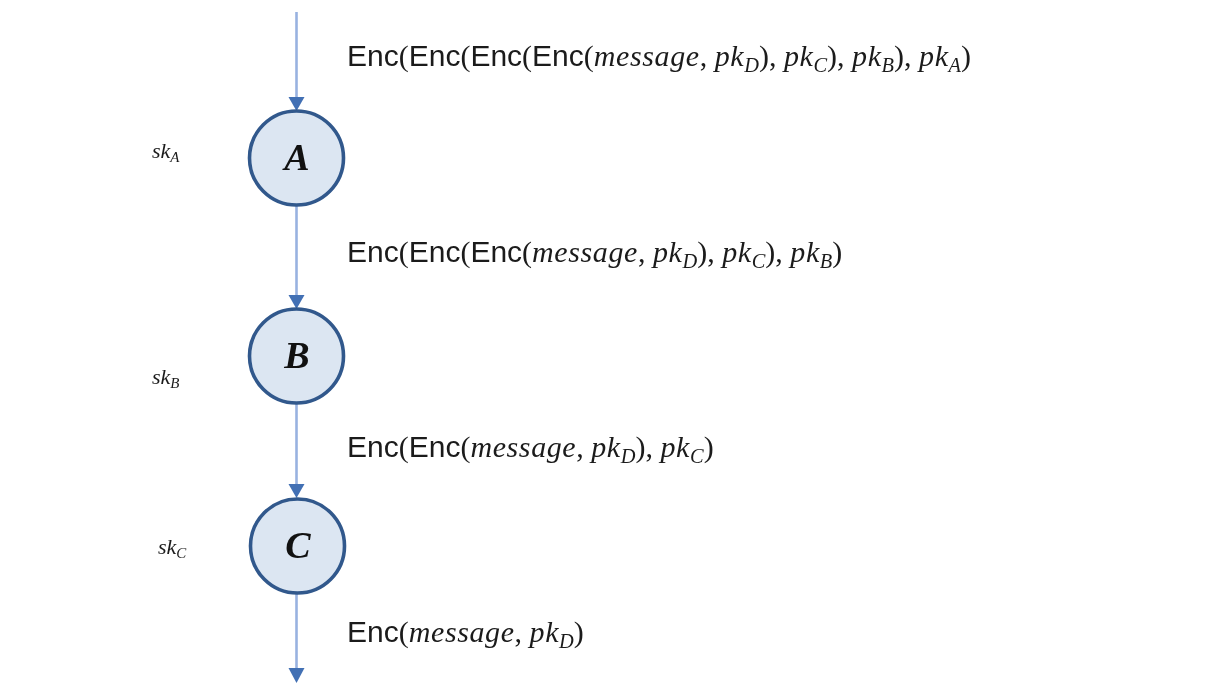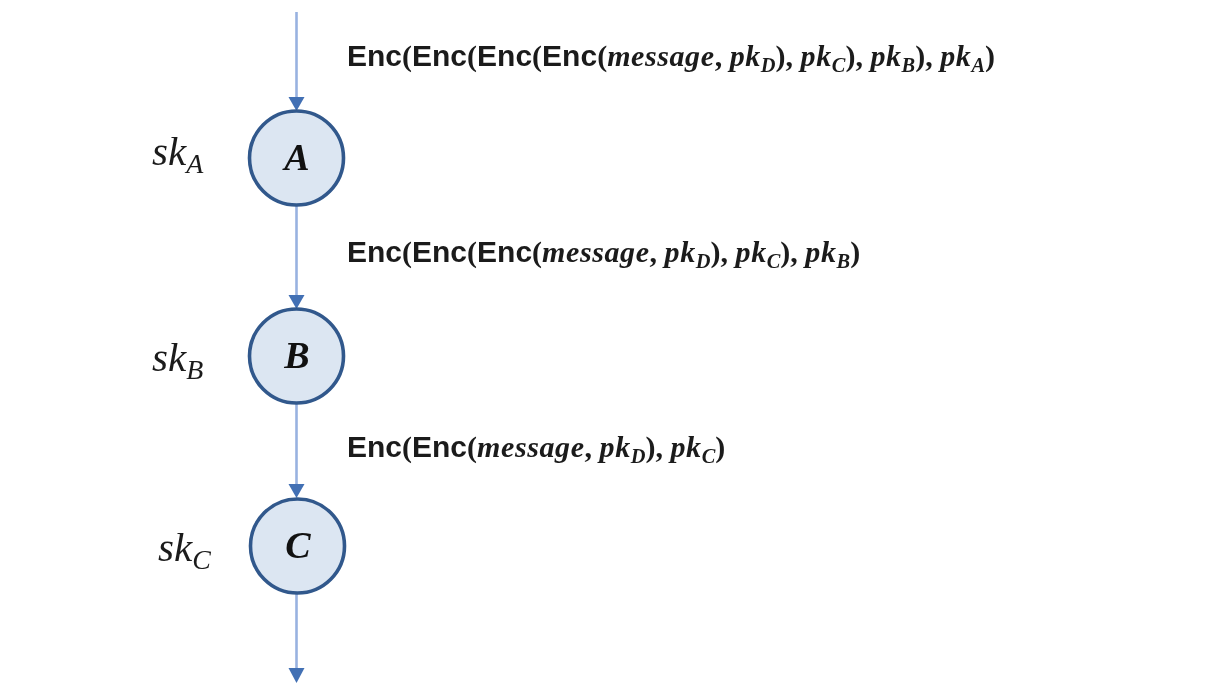--- a/index.html
+++ b/index.html
@@ -13,28 +13,28 @@
   *{margin:0;padding:0;box-sizing:border-box;}
   html,body{width:1208px;height:697px;overflow:hidden;background:var(--bg);}
   .stage{position:relative;width:1208px;height:697px;background:var(--bg);
          font-family:"Liberation Serif",serif;color:var(--text);}
   .canvas{position:absolute;left:0;top:0;}
   .arrow-line{stroke:var(--arrow-line);stroke-width:2.6;fill:none;}
   .arrow-head{fill:var(--arrow-head);stroke:none;}
   .node-circle{fill:var(--node-fill);stroke:var(--node-stroke);stroke-width:3.6;}
 
   .formula{position:absolute;white-space:nowrap;font-size:30px;line-height:42px;}
-  .formula span{white-space:pre;font-weight:bold;}
+  .formula span{white-space:pre;}
   .seg-fn{font-family:"Liberation Sans",sans-serif;font-weight:400;}
   .seg-pl{font-family:"Liberation Serif",serif;font-style:normal;}
   .seg-it{font-family:"Liberation Serif",serif;font-style:italic;letter-spacing:0.02em;}
   .seg-sub{font-family:"Liberation Serif",serif;font-style:italic;
            font-size:0.68em;vertical-align:-0.28em;}
 
-  .sk-label{position:absolute;font-size:41px;line-height:40px;font-style:italic;
+  .sk-label{position:absolute;font-size:22px;line-height:40px;font-style:italic;
             font-family:"Liberation Serif",serif;white-space:nowrap;}
   .sk-label .sk-sub{font-size:0.68em;font-style:italic;vertical-align:-0.28em;}
 
   .node-letter{position:absolute;transform:translate(-50%,-52%);
                font-family:"Liberation Serif",serif;font-weight:bold;font-style:italic;
                font-size:38px;color:#111;}
 </style>
 </head>
 <body>
 
@@ -57,20 +57,21 @@
     <circle class="node-circle" cx="296.5" cy="158" r="47"></circle>
     <circle class="node-circle" cx="296.5" cy="356" r="47"></circle>
     <circle class="node-circle" cx="297.5" cy="546" r="47"></circle>
   </svg>
 
   <div class="node-letter" style="left:297px;top:158px;">A</div>
   <div class="node-letter" style="left:297px;top:356px;">B</div>
   <div class="node-letter" style="left:298px;top:546px;">C</div>
 
   <div class="sk-label" style="left:152px;top:131px;"><span>sk</span><span class="sk-sub">A</span></div>
-  <div class="sk-label" style="left:152px;top:337px;"><span>sk</span><span class="sk-sub">B</span></div>
+  <div class="sk-label" style="left:152px;top:357px;"><span>sk</span><span class="sk-sub">B</span></div>
   <div class="sk-label" style="left:158px;top:527px;"><span>sk</span><span class="sk-sub">C</span></div>
 
   <div class="formula" style="left:347px;top:35px;"><span class="seg-fn">Enc</span><span class="seg-pl">(</span><span class="seg-fn">Enc</span><span class="seg-pl">(</span><span class="seg-fn">Enc</span><span class="seg-pl">(</span><span class="seg-fn">Enc</span><span class="seg-pl">(</span><span class="seg-it">message</span><span class="seg-pl">, </span><span class="seg-it">pk</span><span class="seg-sub">D</span><span class="seg-pl">), </span><span class="seg-it">pk</span><span class="seg-sub">C</span><span class="seg-pl">), </span><span class="seg-it">pk</span><span class="seg-sub">B</span><span class="seg-pl">), </span><span class="seg-it">pk</span><span class="seg-sub">A</span><span class="seg-pl">)</span></div>
   <div class="formula" style="left:347px;top:231px;"><span class="seg-fn">Enc</span><span class="seg-pl">(</span><span class="seg-fn">Enc</span><span class="seg-pl">(</span><span class="seg-fn">Enc</span><span class="seg-pl">(</span><span class="seg-it">message</span><span class="seg-pl">, </span><span class="seg-it">pk</span><span class="seg-sub">D</span><span class="seg-pl">), </span><span class="seg-it">pk</span><span class="seg-sub">C</span><span class="seg-pl">), </span><span class="seg-it">pk</span><span class="seg-sub">B</span><span class="seg-pl">)</span></div>
   <div class="formula" style="left:347px;top:426px;"><span class="seg-fn">Enc</span><span class="seg-pl">(</span><span class="seg-fn">Enc</span><span class="seg-pl">(</span><span class="seg-it">message</span><span class="seg-pl">, </span><span class="seg-it">pk</span><span class="seg-sub">D</span><span class="seg-pl">), </span><span class="seg-it">pk</span><span class="seg-sub">C</span><span class="seg-pl">)</span></div>
+  <div class="formula" style="left:347px;top:611px;"><span class="seg-fn">Enc</span><span class="seg-pl">(</span><span class="seg-it">message</span><span class="seg-pl">, </span><span class="seg-it">pk</span><span class="seg-sub">D</span><span class="seg-pl">)</span></div>
 
 </div>
 
 </body></html>

